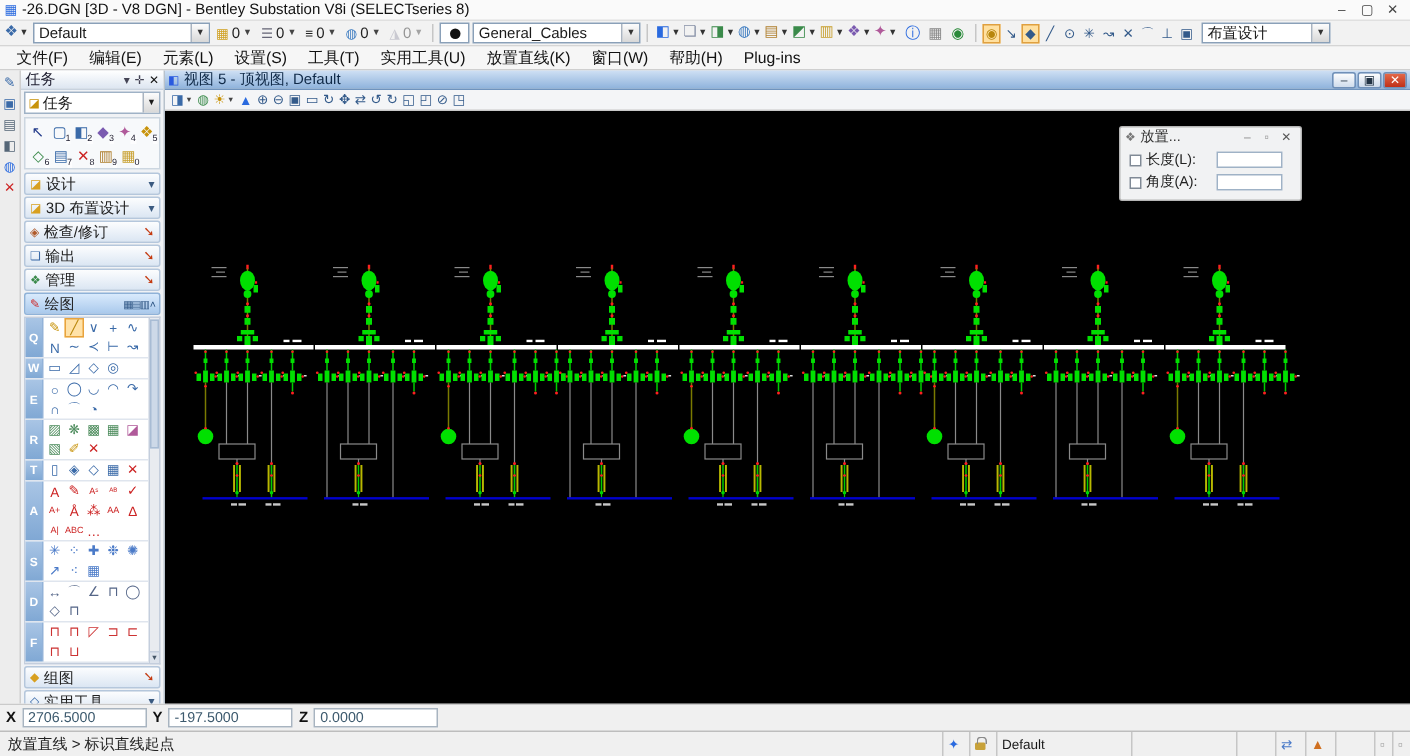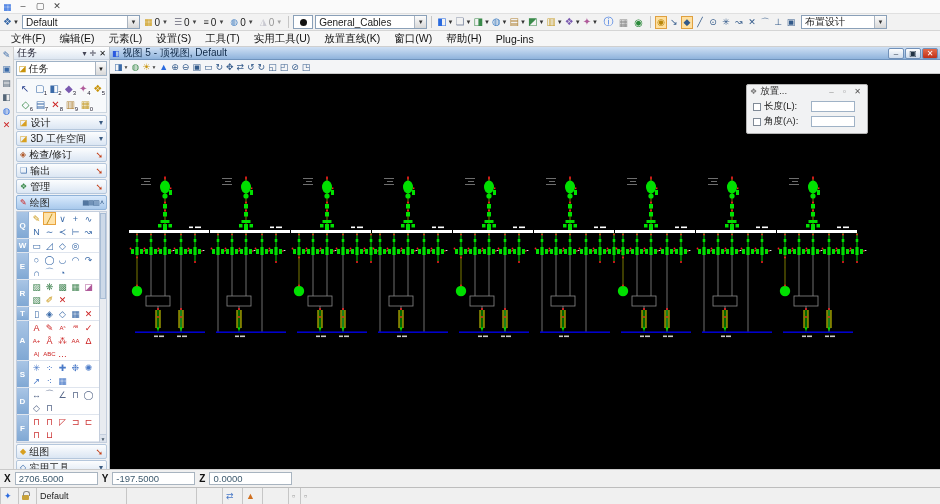--- a/index.html
+++ b/index.html
@@ -90,20 +90,21 @@
   .statusbar .msg{flex:1;padding-left:5px;color:#222;white-space:nowrap;overflow:hidden}
   .scell{height:100%;border-left:1px solid #c6c6c6;display:flex;align-items:center;justify-content:flex-start;padding:0 3px;font-size:9px;flex:none}
   .lockbody{width:7px;height:5px;background:#c8a23a;border-radius:1px;position:relative;margin-top:3px}
   .lockbody::before{content:"";position:absolute;top:-4px;left:1px;width:5px;height:4px;border:1px solid #8a8a8a;border-bottom:none;border-radius:3px 3px 0 0}
 </style>
 </head>
 <body>
 
 <div class="titlebar">
   <span class="appicon">▦</span>
+  <span class="title">-26.DGN [3D - V8 DGN] - Bentley Substation V8i (SELECTseries 8)</span>
   <span class="winbtn">–</span>
   <span class="winbtn">▢</span>
   <span class="winbtn">✕</span>
 </div>
 
 <div class="toolbar1">
   <span class="icondrop">
     <span class="g" style="color:#3a6aa8">❖</span>
       <span class="da">▼</span>
   </span>
@@ -296,21 +297,21 @@
         </div>
       </div>
     <div id="sections-top">
         <div class="section">
           <span class="si" style="color: rgb(216, 160, 32);">◪</span>
           <span class="sl">设计</span>
           <span class="sr">▾</span>
         </div>
         <div class="section">
           <span class="si" style="color: rgb(216, 160, 32);">◪</span>
-          <span class="sl">3D 工作空间</span>
+          <span class="sl">3D 布置设计</span>
           <span class="sr">▾</span>
         </div>
         <div class="section">
           <span class="si" style="color: rgb(176, 90, 42);">◈</span>
           <span class="sl">检查/修订</span>
           <span class="sr red">➘</span>
         </div>
         <div class="section">
           <span class="si" style="color: rgb(58, 106, 168);">❏</span>
           <span class="sl">输出</span>
@@ -1415,20 +1416,21 @@
 <div class="coordrow">
   <span class="cl">X</span>
   <input value="2706.5000" style="">
   <span class="cl">Y</span>
   <input value="-197.5000" style="">
   <span class="cl">Z</span>
   <input value="0.0000" style="">
 </div>
 
 <div class="statusbar">
+  <span class="msg">放置直线 &gt; 标识直线起点</span>
   <span id="status-cells" style="display:flex;height:100%">
       <span class="scell" style="width: 18px;">
         <span style="color: rgb(42, 106, 223);">✦</span>
       </span>
       <span class="scell" style="width: 18px;">
         <span class="lockbody"></span>
       </span>
       <span class="scell" style="width: 90px;">Default</span>
       <span class="scell" style="width: 70px;"></span>
       <span class="scell" style="width: 26px;"></span>

